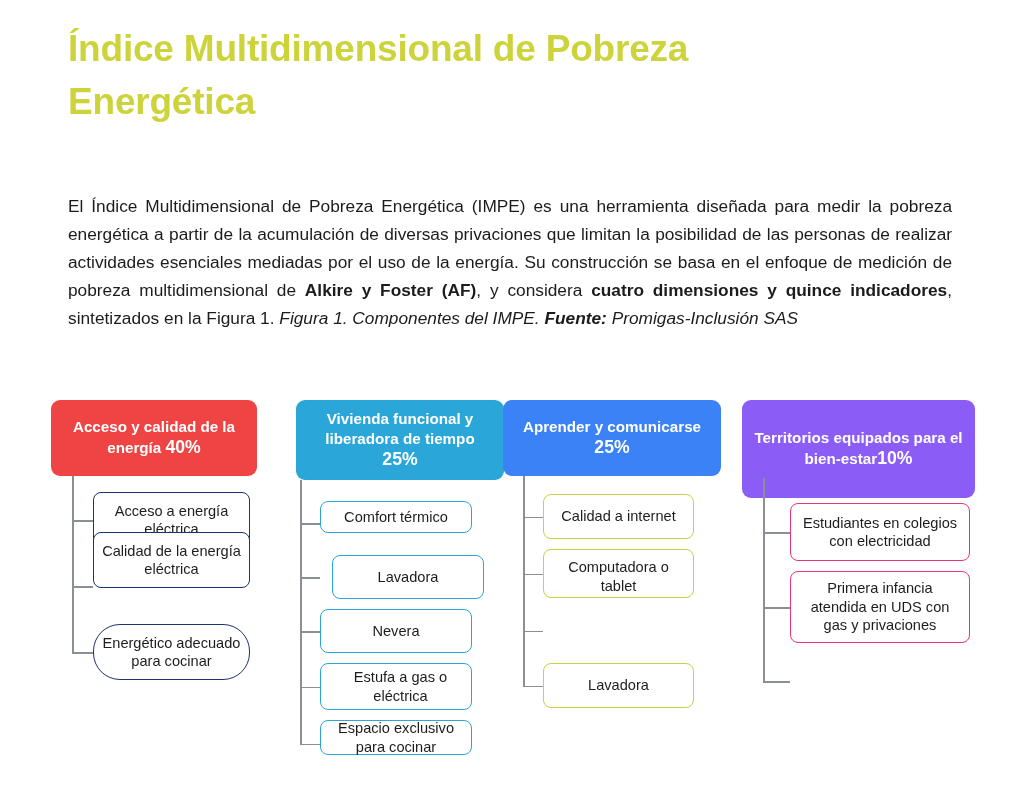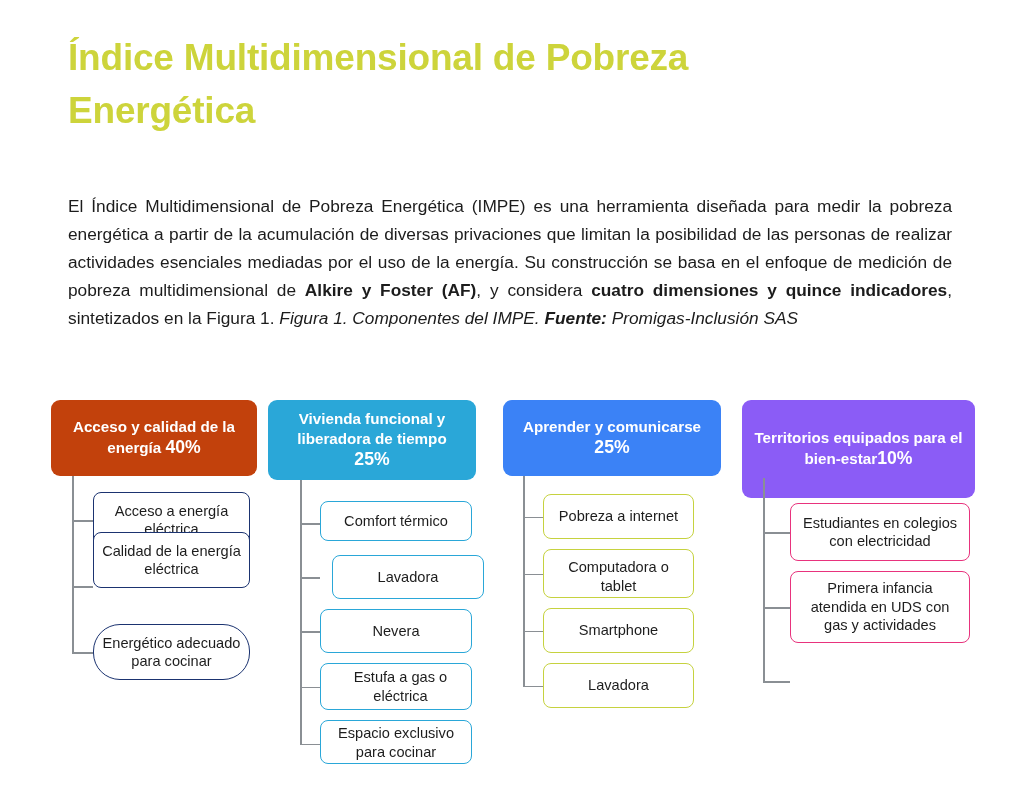--- a/index.html
+++ b/index.html
@@ -12,21 +12,21 @@
     height: 787px;
     position: relative;
     font-family: "Liberation Sans", sans-serif;
     overflow: hidden;
   }
 
   
   .page-title {
     position: absolute;
     left: 68px;
-    top: 32px;
+    top: 23px;
     width: 800px;
     font-size: 37px;
     font-weight: bold;
     line-height: 1.42;
     color: #cdd43b;
     letter-spacing: -0.2px;
   }
 
   
   .intro {
@@ -105,93 +105,90 @@
 </style>
 </head>
 <body>
 
 <div class="page-title">Índice Multidimensional de Pobreza Energética</div>
 
 <p class="intro"><span>El Índice Multidimensional de Pobreza Energética (IMPE) es una herramienta diseñada para medir la pobreza energética a partir de la acumulación de diversas privaciones que limitan la posibilidad de las personas de realizar actividades esenciales mediadas por el uso de la energía. Su construcción se basa en el enfoque de medición de pobreza multidimensional de </span><b>Alkire y Foster (AF)</b><span>, y considera </span><b>cuatro dimensiones y quince indicadores</b><span>, sintetizados en la Figura 1. </span><i>Figura 1. Componentes del IMPE.</i><span class="bi"> Fuente:</span><i> Promigas-Inclusión SAS</i></p>
 
 <div class="diagram" id="diagram">
     <div class="col" style="left: 0px; top: 0px; width: 1024px; height: 787px;">
-      <div class="header-box" style="left: 51px; top: 400px; width: 206px; height: 76px; background: #c2410c; font-size: 15.2px;">
+      <div class="header-box" style="left: 51px; top: 400px; width: 206px; height: 76px; background: #ef4444; font-size: 15.2px;">
         <div><span>Acceso y calidad de la energía </span><span class="pct">40%</span></div>
       </div>
       <div class="sub-box b-navy" style="left: 93px; top: 492px; width: 157px; height: 56px;">
         <span>Acceso a energía eléctrica</span>
       </div>
       <div class="sub-box b-navy" style="left: 93px; top: 532px; width: 157px; height: 56px;">
         <span>Calidad de la energía eléctrica</span>
       </div>
       <div class="sub-box b-navy" style="left: 93px; top: 624px; width: 157px; height: 56px; border-radius: 27px;">
         <span>Energético adecuado para cocinar</span>
       </div>
       <div class="connector v" style="left: 72px; top: 476px; height: 176px; background: rgb(138, 143, 148);"></div>
       <div class="connector h" style="left: 72px; top: 520px; width: 21px; background: rgb(138, 143, 148);"></div>
       <div class="connector h" style="left: 72px; top: 586px; width: 21px; background: rgb(138, 143, 148);"></div>
       <div class="connector h" style="left: 72px; top: 652px; width: 21px; background: rgb(138, 143, 148);"></div>
     </div>
     <div class="col" style="left: 0px; top: 0px; width: 1024px; height: 787px;">
-      <div class="header-box" style="left: 268px; top: 400px; width: 208px; height: 80px; background: rgb(42, 167, 216); font-size: 15.2px;">
+      <div class="header-box" style="left: 296px; top: 400px; width: 208px; height: 80px; background: rgb(42, 167, 216); font-size: 15.2px;">
         <div><span>Vivienda funcional y liberadora de tiempo </span><span class="pct">25%</span></div>
       </div>
-      <div class="sub-box b-cyan" style="left: 320px; top: 501px; width: 152px; height: 40px;">
+      <div class="sub-box b-cyan" style="left: 320px; top: 501px; width: 152px; height: 32px;">
         <span>Comfort térmico</span>
       </div>
       <div class="sub-box b-cyan" style="left: 332px; top: 555px; width: 152px; height: 44px;">
         <span>Lavadora</span>
       </div>
       <div class="sub-box b-cyan" style="left: 320px; top: 609px; width: 152px; height: 44px;">
         <span>Nevera</span>
       </div>
       <div class="sub-box b-cyan" style="left: 320px; top: 663px; width: 152px; height: 47px; padding-left: 16px;">
         <span>Estufa a gas o eléctrica</span>
       </div>
-      <div class="sub-box b-cyan" style="left: 320px; top: 720px; width: 152px; height: 44px; align-items: flex-end;">
+      <div class="sub-box b-cyan" style="left: 320px; top: 720px; width: 152px; height: 35px;">
         <span>Espacio exclusivo para cocinar</span>
       </div>
       <div class="connector v" style="left: 300px; top: 480px; height: 263.5px; background: rgb(138, 143, 148);"></div>
       <div class="connector h" style="left: 300px; top: 523px; width: 20px; background: rgb(138, 143, 148);"></div>
       <div class="connector h" style="left: 300px; top: 577px; width: 20px; background: rgb(138, 143, 148);"></div>
       <div class="connector h" style="left: 300px; top: 631px; width: 20px; background: rgb(138, 143, 148);"></div>
       <div class="connector h" style="left: 300px; top: 686.5px; width: 20px; background: rgb(138, 143, 148);"></div>
       <div class="connector h" style="left: 300px; top: 743.5px; width: 20px; background: rgb(138, 143, 148);"></div>
     </div>
     <div class="col" style="left: 0px; top: 0px; width: 1024px; height: 787px;">
       <div class="header-box" style="left: 503px; top: 400px; width: 218px; height: 76px; background: #3b82f6; font-size: 15.2px;">
         <div><span>Aprender y comunicarse </span><span class="pct">25%</span></div>
       </div>
       <div class="sub-box b-green" style="left: 543px; top: 494px; width: 151px; height: 45px;">
-        <span>Pobreza a internet</span>
+        <span>Calidad a internet</span>
       </div>
       <div class="sub-box b-green" style="left: 543px; top: 549px; width: 151px; height: 49px; align-items: flex-end;">
         <span>Computadora o tablet</span>
-      </div>
-      <div class="sub-box b-green" style="left: 543px; top: 608px; width: 151px; height: 45px;">
-        <span>Smartphone</span>
       </div>
       <div class="sub-box b-green" style="left: 543px; top: 663px; width: 151px; height: 45px;">
         <span>Lavadora</span>
       </div>
       <div class="connector v" style="left: 523px; top: 476px; height: 209.5px; background: rgb(138, 143, 148);"></div>
       <div class="connector h" style="left: 523px; top: 516.5px; width: 20px; background: rgb(138, 143, 148);"></div>
       <div class="connector h" style="left: 523px; top: 573.5px; width: 20px; background: rgb(138, 143, 148);"></div>
       <div class="connector h" style="left: 523px; top: 630.5px; width: 20px; background: rgb(138, 143, 148);"></div>
       <div class="connector h" style="left: 523px; top: 685.5px; width: 20px; background: rgb(138, 143, 148);"></div>
     </div>
     <div class="col" style="left: 0px; top: 0px; width: 1024px; height: 787px;">
       <div class="header-box" style="left: 742px; top: 400px; width: 233px; height: 98px; background: #8b5cf6; font-size: 15.2px;">
         <div><span>Territorios equipados para el bien-estar</span><span class="pct">10%</span></div>
       </div>
       <div class="sub-box b-pink" style="left: 790px; top: 503px; width: 180px; height: 58px;">
         <span>Estudiantes en colegios con electricidad</span>
       </div>
       <div class="sub-box b-pink" style="left: 790px; top: 571px; width: 180px; height: 72px;">
-        <span>Primera infancia atendida en UDS con gas y actividades</span>
+        <span>Primera infancia atendida en UDS con gas y privaciones</span>
       </div>
       <div class="connector v" style="left: 763px; top: 478px; height: 203px; background: rgb(138, 143, 148);"></div>
       <div class="connector h" style="left: 763px; top: 532px; width: 27px; background: rgb(138, 143, 148);"></div>
       <div class="connector h" style="left: 763px; top: 607px; width: 27px; background: rgb(138, 143, 148);"></div>
       <div class="connector h" style="left: 763px; top: 681px; width: 27px; background: rgb(138, 143, 148);"></div>
     </div>
   </div>
 
 </body></html>

